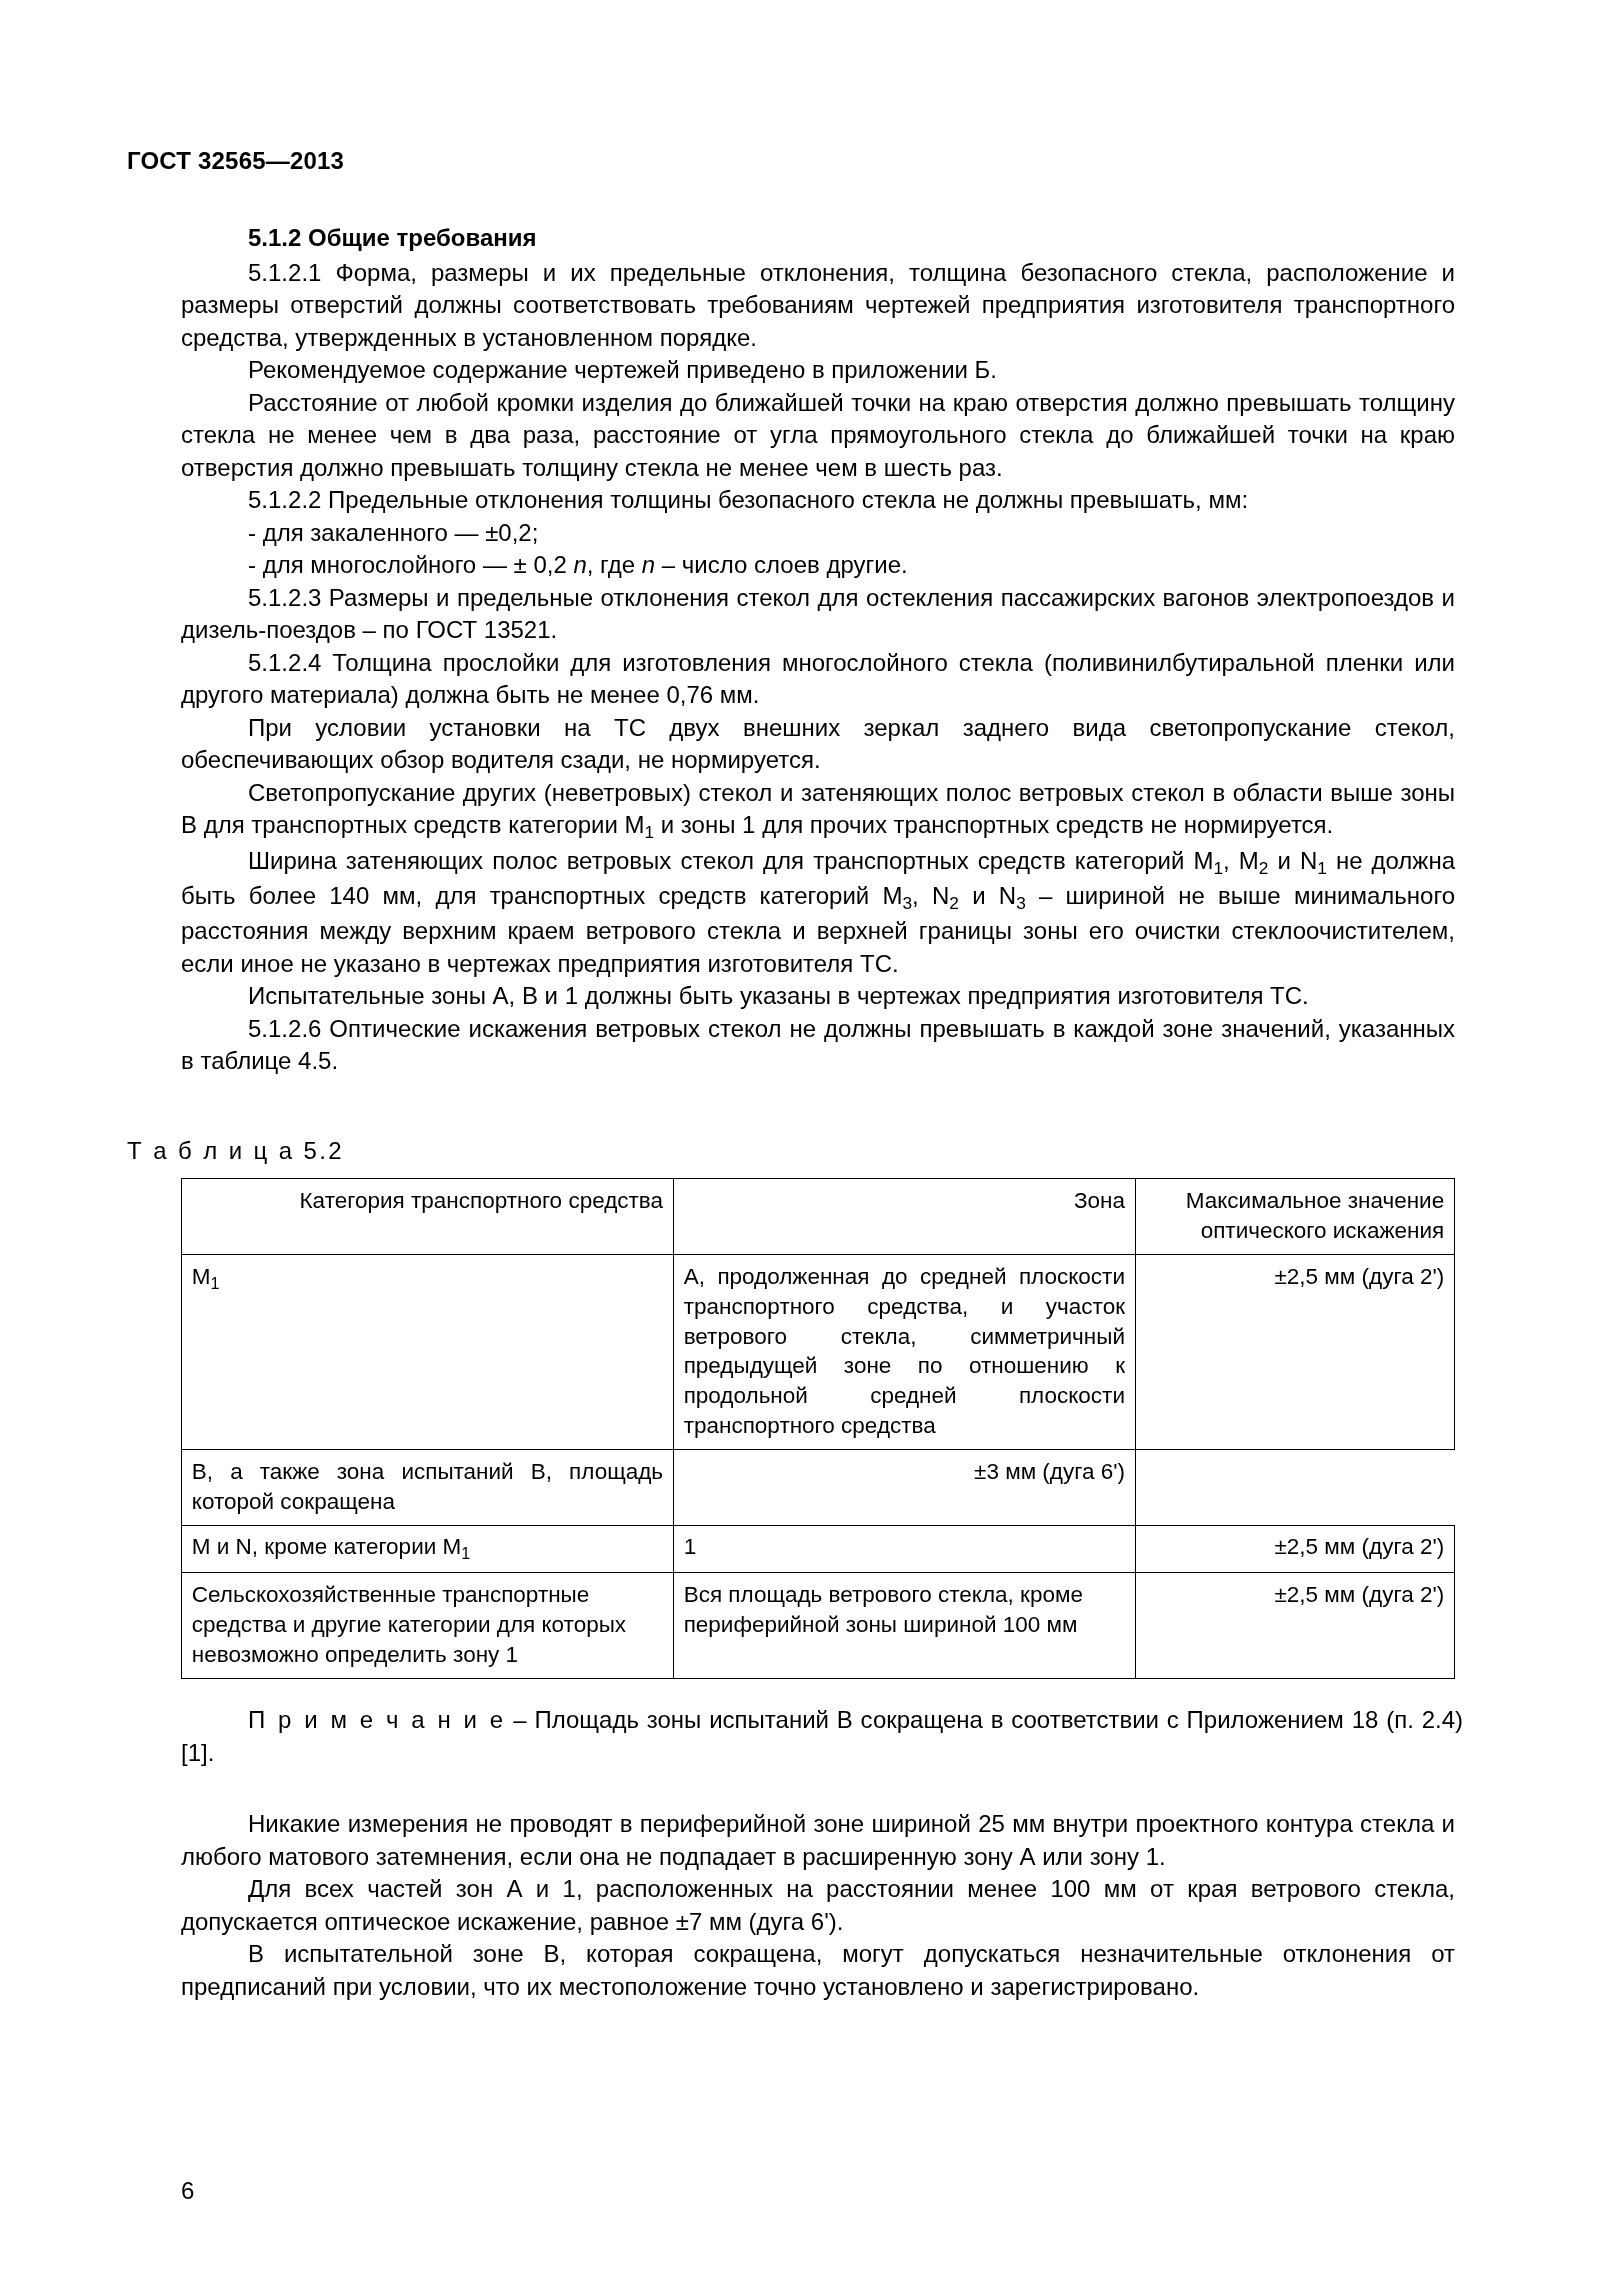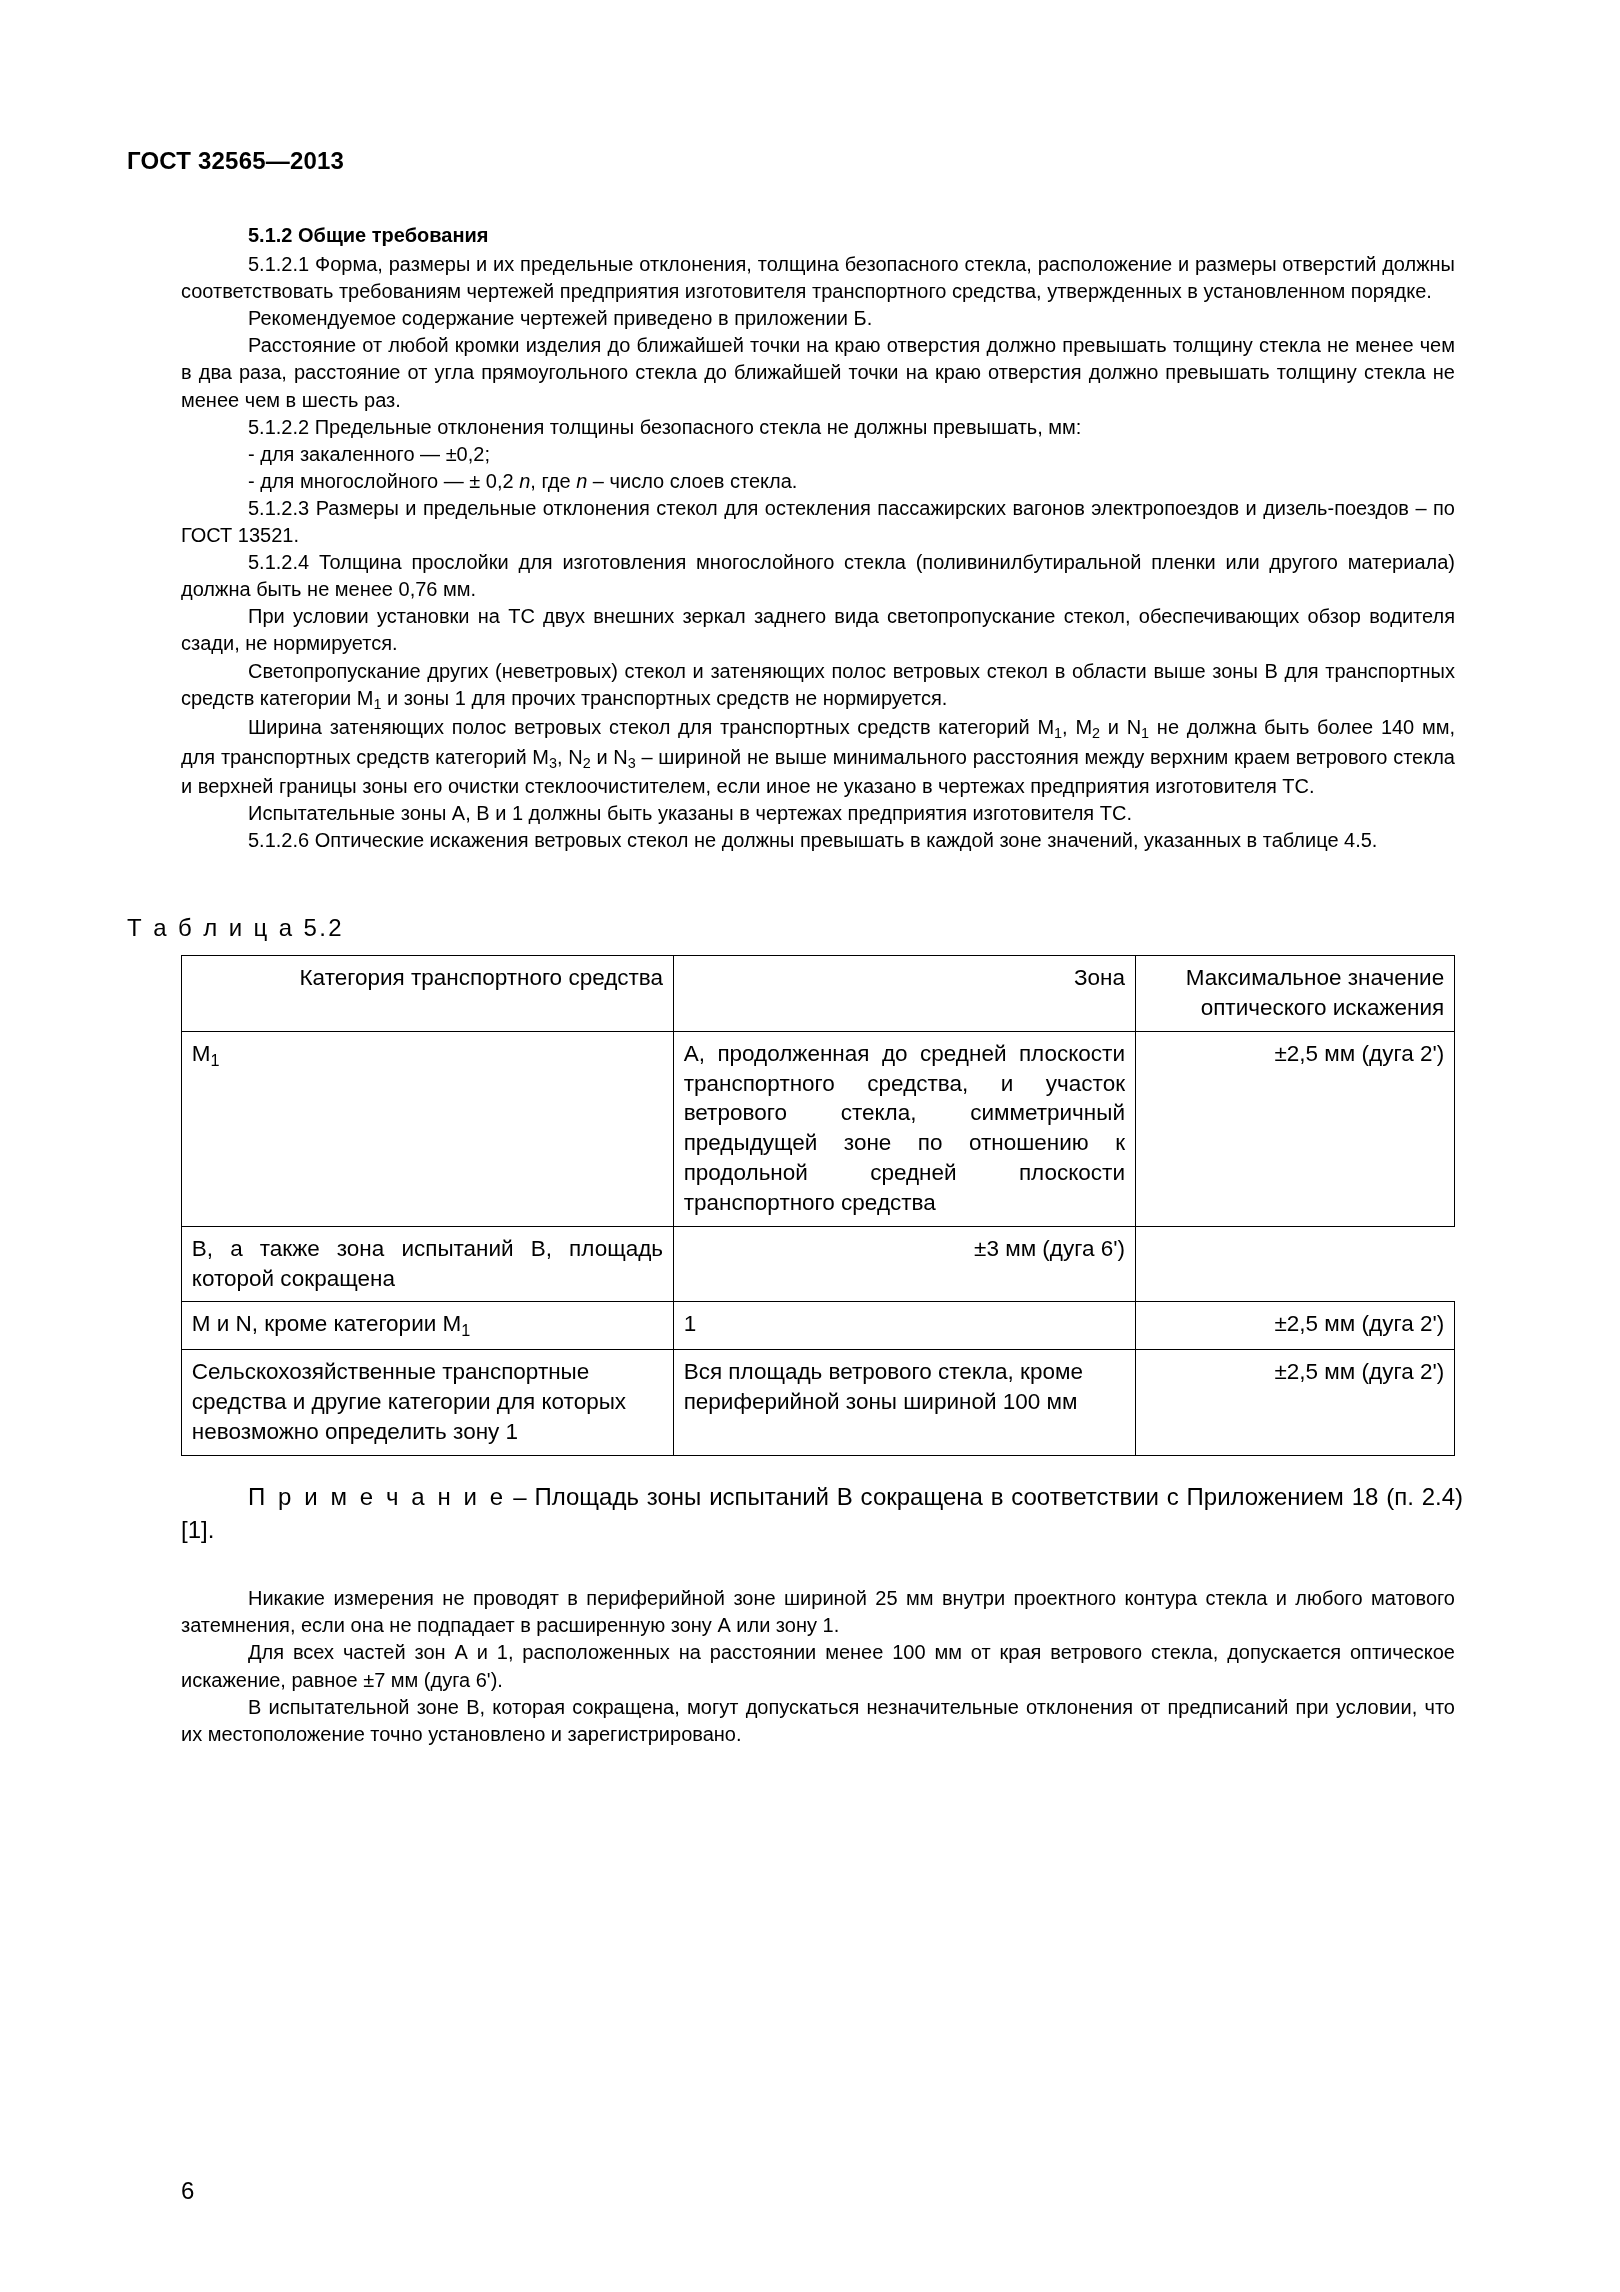--- a/index.html
+++ b/index.html
@@ -21,21 +21,21 @@
     border-radius: 10px;
   }
   .header {
     font-size: 24px;
     font-weight: bold;
     letter-spacing: 0.2px;
     margin: 0 0 47px -54px;
   }
   .body-col {
     width: 1274px;
-    font-size: 20px;
+    font-size: 24px;
     line-height: 1.355;
     text-align: justify;
   }
   .h-sub {
     font-weight: bold;
     margin: 0 0 2px 0;
     text-indent: 67px;
     text-align: left;
   }
   p {
@@ -109,21 +109,21 @@
   <div class="body-col">
 
     <div class="h-sub">5.1.2 Общие требования</div>
 
     <p>5.1.2.1 Форма, размеры и их предельные отклонения, толщина безопасного стекла, расположение и размеры отверстий должны соответствовать требованиям чертежей предприятия изготовителя транспортного средства, утвержденных в установленном порядке.</p>
     <p>Рекомендуемое содержание чертежей приведено в приложении Б.</p>
     <p>Расстояние от любой кромки изделия до ближайшей точки на краю отверстия должно превышать толщину стекла не менее чем в два раза, расстояние от угла прямоугольного стекла до ближайшей точки на краю отверстия должно превышать толщину стекла не менее чем в шесть раз.</p>
     <p>5.1.2.2 Предельные отклонения толщины безопасного стекла не должны превышать, мм:</p>
     <p class="noind" style="text-indent:67px">- для закаленного — ±0,2;</p>
     <p>
-      <span>- для многослойного — ± 0,2 </span><i>n</i><span>, где </span><i>n</i><span> – число слоев стекла.</span>
+      <span>- для многослойного — ± 0,2 </span><i>n</i><span>, где </span><i>n</i><span> – число слоев другие.</span>
     </p>
     <p>5.1.2.3 Размеры и предельные отклонения стекол для остекления пассажирских вагонов электропоездов и дизель-поездов – по ГОСТ 13521.</p>
     <p>5.1.2.4 Толщина прослойки для изготовления многослойного стекла (поливинилбутиральной пленки или другого материала) должна быть не менее 0,76 мм.</p>
     <p>При условии установки на ТС двух внешних зеркал заднего вида светопропускание стекол, обеспечивающих обзор водителя сзади, не нормируется.</p>
     <p>
       Светопропускание других (неветровых) стекол и затеняющих полос ветровых стекол в области выше зоны В для транспортных средств категории М<sub>1</sub> и зоны 1 для прочих транспортных средств не нормируется.
     </p>
     <p>
       Ширина затеняющих полос ветровых стекол для транспортных средств категорий М<sub>1</sub>, М<sub>2</sub> и N<sub>1</sub> не должна быть более 140 мм, для транспортных средств категорий М<sub>3</sub>, N<sub>2</sub> и N<sub>3</sub> – шириной не выше минимального расстояния между верхним краем ветрового стекла и верхней границы зоны его очистки стеклоочистителем, если иное не указано в чертежах предприятия изготовителя ТС.
     </p>

